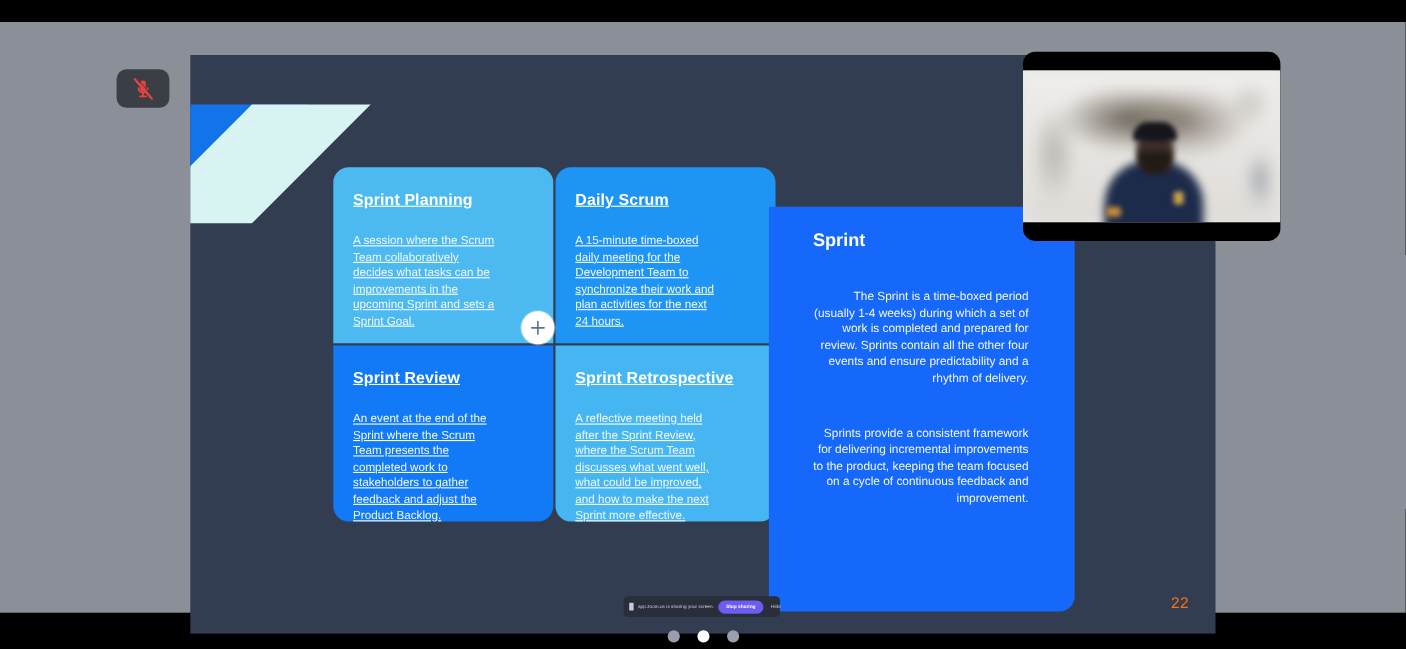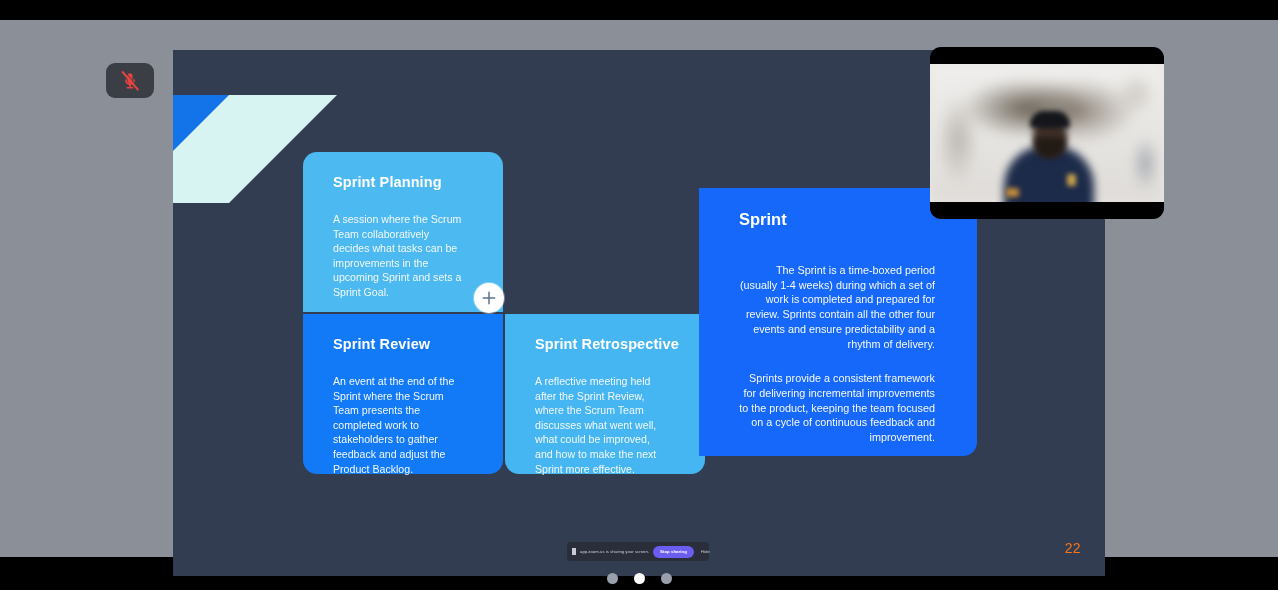--- a/index.html
+++ b/index.html
@@ -64,22 +64,23 @@
 
   
   #cards-area {
     position: absolute;
     left: 130px; top: 102px;
     width: 802px; height: 322px;
   }
 
   .card {
     position: absolute;
-    padding: 22px 26px 18px 30px;
+    padding: 22px 26px 18px 18px;
     color: #ffffff;
+    text-decoration: underline;
   }
   .card-title {
     font-size: 14.5px;
     font-weight: bold;
     letter-spacing: .1px;
     margin-bottom: 22px;
   }
   .card-body {
     font-size: 10.6px;
     line-height: 14.6px;
@@ -105,39 +106,39 @@
   #card-sprint-retrospective {
     left: 202px; top: 162px; width: 200px; height: 160px;
     background: #46b6f2;
     border-radius: 0 0 14px 14px;
   }
 
   
   #panel-sprint {
     position: absolute;
     left: 396px; top: 36px;
-    width: 278px; height: 268px;
+    width: 278px; height: 368px;
     background: #1668fb;
     border-radius: 0 14px 14px 0;
     padding: 22px 34px 0 40px;
     color: #ffffff;
   }
   #panel-sprint .panel-title {
     font-size: 16.5px;
     font-weight: bold;
     margin-bottom: 34px;
   }
   #panel-sprint .panel-para {
     font-size: 10.8px;
     line-height: 14.7px;
     color: #f4f8ff;
     max-width: 196px;
     text-align: right;
   }
-  #panel-sprint .panel-para + .panel-para { margin-top: 20px; }
+  #panel-sprint .panel-para + .panel-para { margin-top: 36px; }
 
   
   #plus-badge {
     position: absolute;
     left: 171px; top: 131px;
     width: 30px; height: 30px;
     border-radius: 50%;
     background: #ffffff;
     display: flex; align-items: center; justify-content: center;
     z-index: 6;
@@ -309,20 +310,24 @@
       <div class="stripe" id="stripe-blue"></div>
       <div class="stripe" id="stripe-mint"></div>
 
       <div id="cards-area">
 
         <div class="card" id="card-sprint-planning">
           <div class="card-title">Sprint Planning</div>
           <div class="card-body">A session where the Scrum Team collaboratively decides what tasks can be improvements in the upcoming Sprint and sets a Sprint Goal.</div>
         </div>
 
+        <div class="card" id="card-daily-scrum">
+          <div class="card-title">Daily Scrum</div>
+          <div class="card-body">A 15-minute time-boxed daily meeting for the Development Team to synchronize their work and plan activities for the next 24 hours.</div>
+        </div>
 
         <div class="card" id="card-sprint-retrospective">
           <div class="card-title">Sprint Retrospective</div>
           <div class="card-body">A reflective meeting held after the Sprint Review, where the Scrum Team discusses what went well, what could be improved, and how to make the next Sprint more effective.</div>
         </div>
 
         <div class="card" id="card-sprint-review">
           <div class="card-title">Sprint Review</div>
           <div class="card-body">An event at the end of the Sprint where the Scrum Team presents the completed work to stakeholders to gather feedback and adjust the Product Backlog.</div>
         </div>

